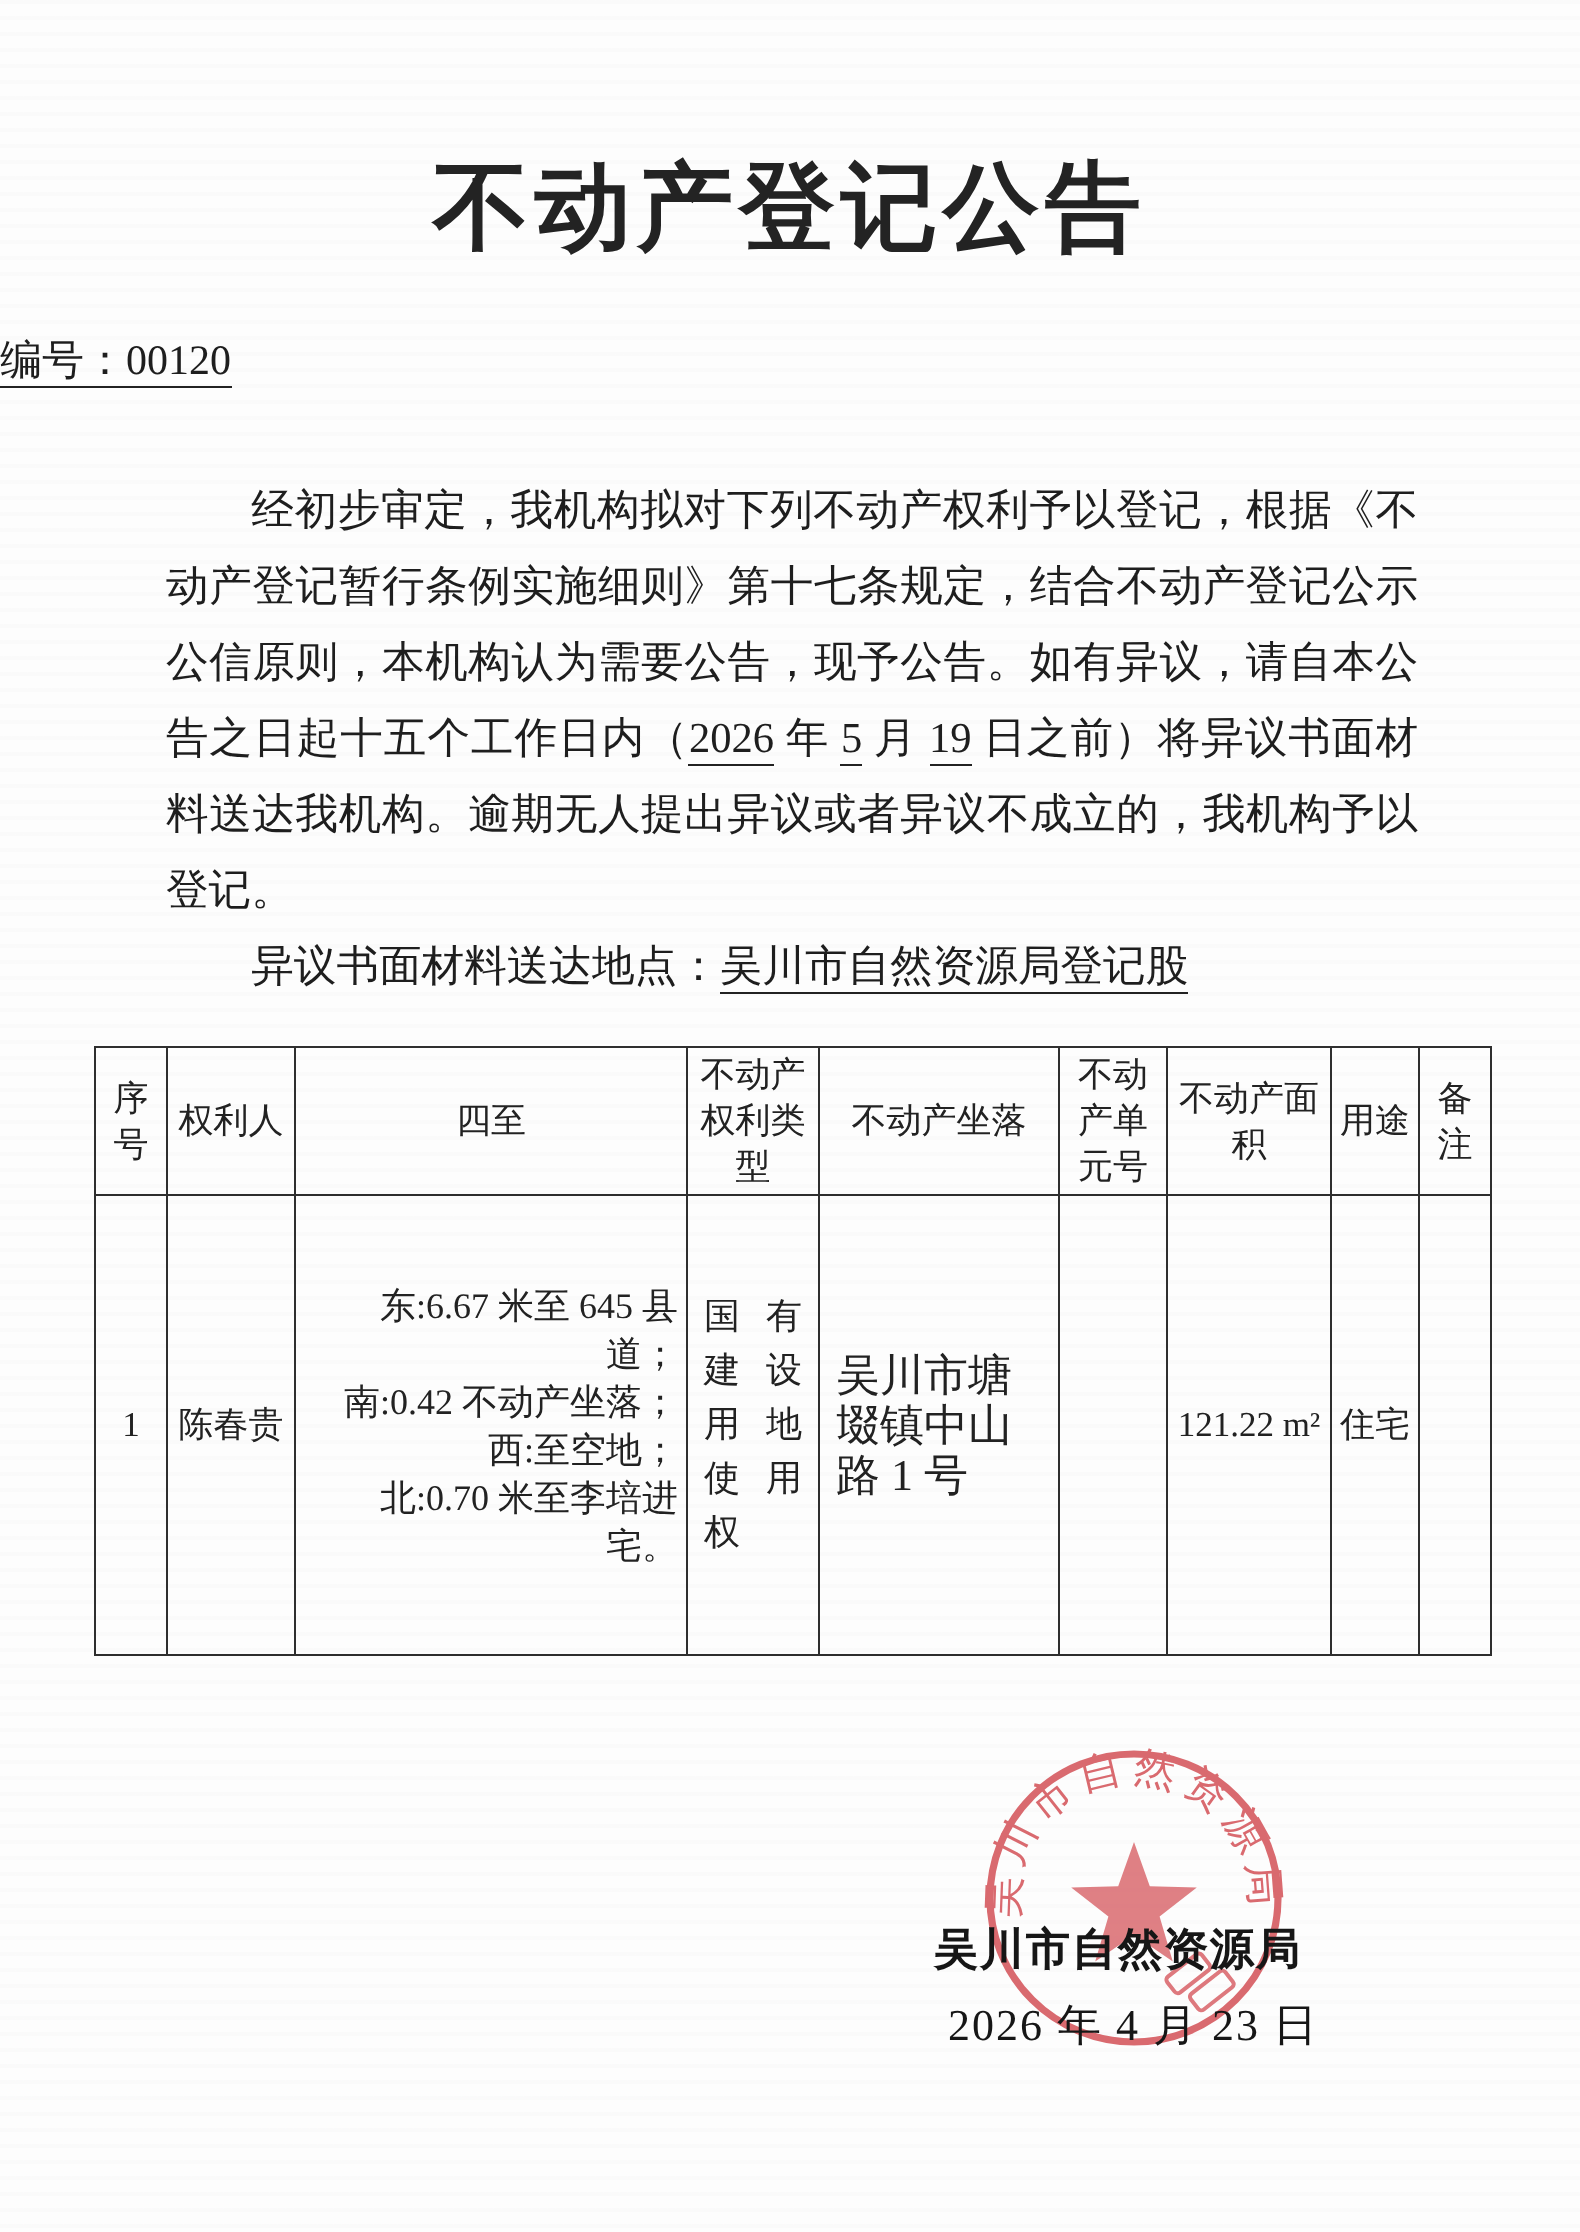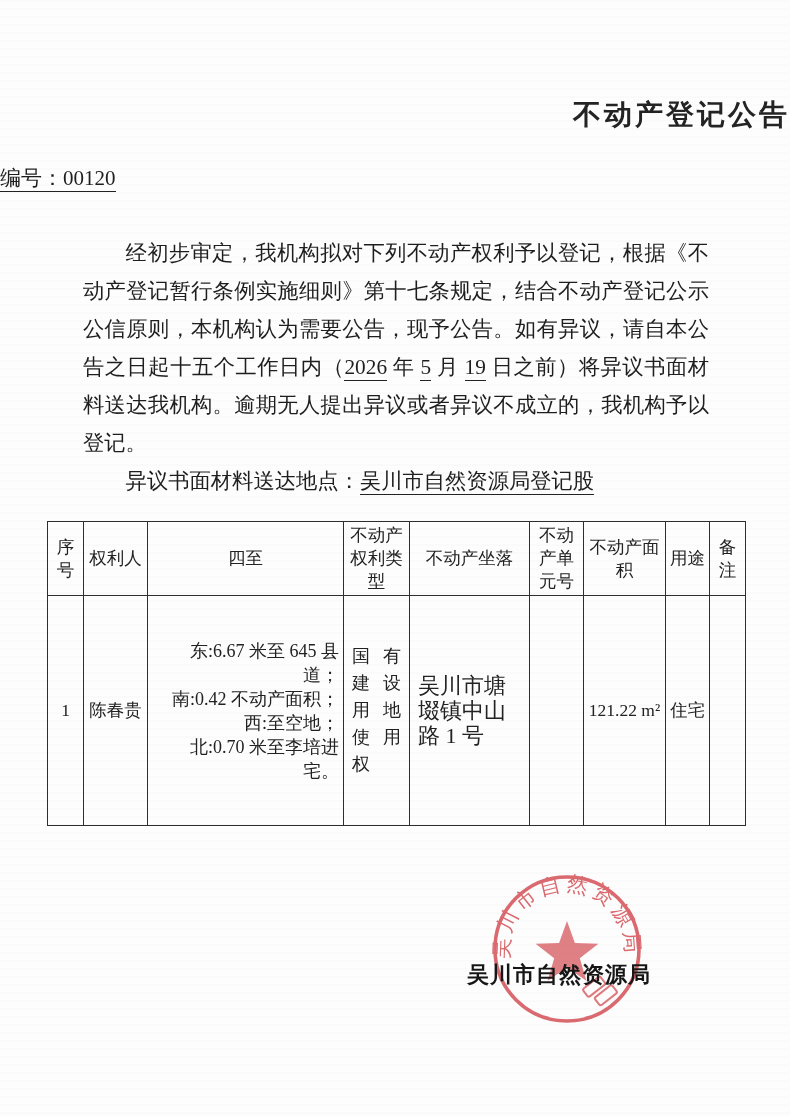--- a/index.html
+++ b/index.html
@@ -7,25 +7,25 @@
     position:relative;
     width:790px; height:1116px;
     margin:0 auto;
     background:#fdfdfd;
     background-image:repeating-linear-gradient(180deg, rgba(0,0,0,0.012) 0 2px, rgba(0,0,0,0) 2px 8px);
     color:#1e1e1e;
     font-family:"Liberation Serif", serif;
     overflow:hidden;
   }
   .title {
-    padding-top:96px;
-    text-align:right;
+    padding-top:72px;
+    text-align:center;
     font-family:"Liberation Sans", sans-serif;
     font-weight:bold;
-    font-size:28px;
+    font-size:48px;
     letter-spacing:3px;
     color:#232323;
   }
   .doc-number {
     margin:30px 50px 0 0;
     text-align:left;
     font-size:21px;
   }
   .u { border-bottom:1.5px solid #222; padding-bottom:1px; }
   .body-block {
@@ -120,21 +120,21 @@
         <th>用途</th>
         <th>备注</th>
       </tr>
     </thead>
     <tbody>
       <tr>
         <td>1</td>
         <td>陈春贵</td>
         <td class="cell-boundaries">
           <div>东:6.67 米至 645 县道；</div>
-          <div>南:0.42 不动产面积；</div>
+          <div>南:0.42 不动产坐落；</div>
           <div>西:至空地；</div>
           <div>北:0.70 米至李培进宅。</div>
         </td>
         <td class="cell-right-type">国有建设用地使用权</td>
         <td class="cell-location">吴川市塘㙍镇中山路 1 号</td>
         <td></td>
         <td>121.22 m²</td>
         <td>住宅</td>
         <td></td>
       </tr>
@@ -148,15 +148,16 @@
       <text font-size="21" letter-spacing="4" font-family="Liberation Sans, sans-serif" fill="#d5565c">
         <textPath href="#sealArc" startOffset="5">吴川市自然资源局</textPath>
       </text>
       <polygon points="81,53 88.9,75.1 112.4,75.8 93.8,90.2 100.4,112.7 81,99.5 61.6,112.7 68.2,90.2 49.6,75.8 73.1,75.1" opacity="0.85" fill="#d5565c"></polygon>
       <g transform="rotate(-38 112 122)" opacity="0.9">
         <rect x="100" y="112" width="22" height="10" rx="2" fill="none" stroke-width="2" stroke="#d5565c"></rect>
         <rect x="104" y="126" width="22" height="10" rx="2" fill="none" stroke-width="2" stroke="#d5565c"></rect>
       </g>
     </svg>
     <div class="issuer">吴川市自然资源局</div>
+    <div class="issue-date">2026 年 4 月 23 日</div>
   </div>
 
 </div>
 
 </body></html>

